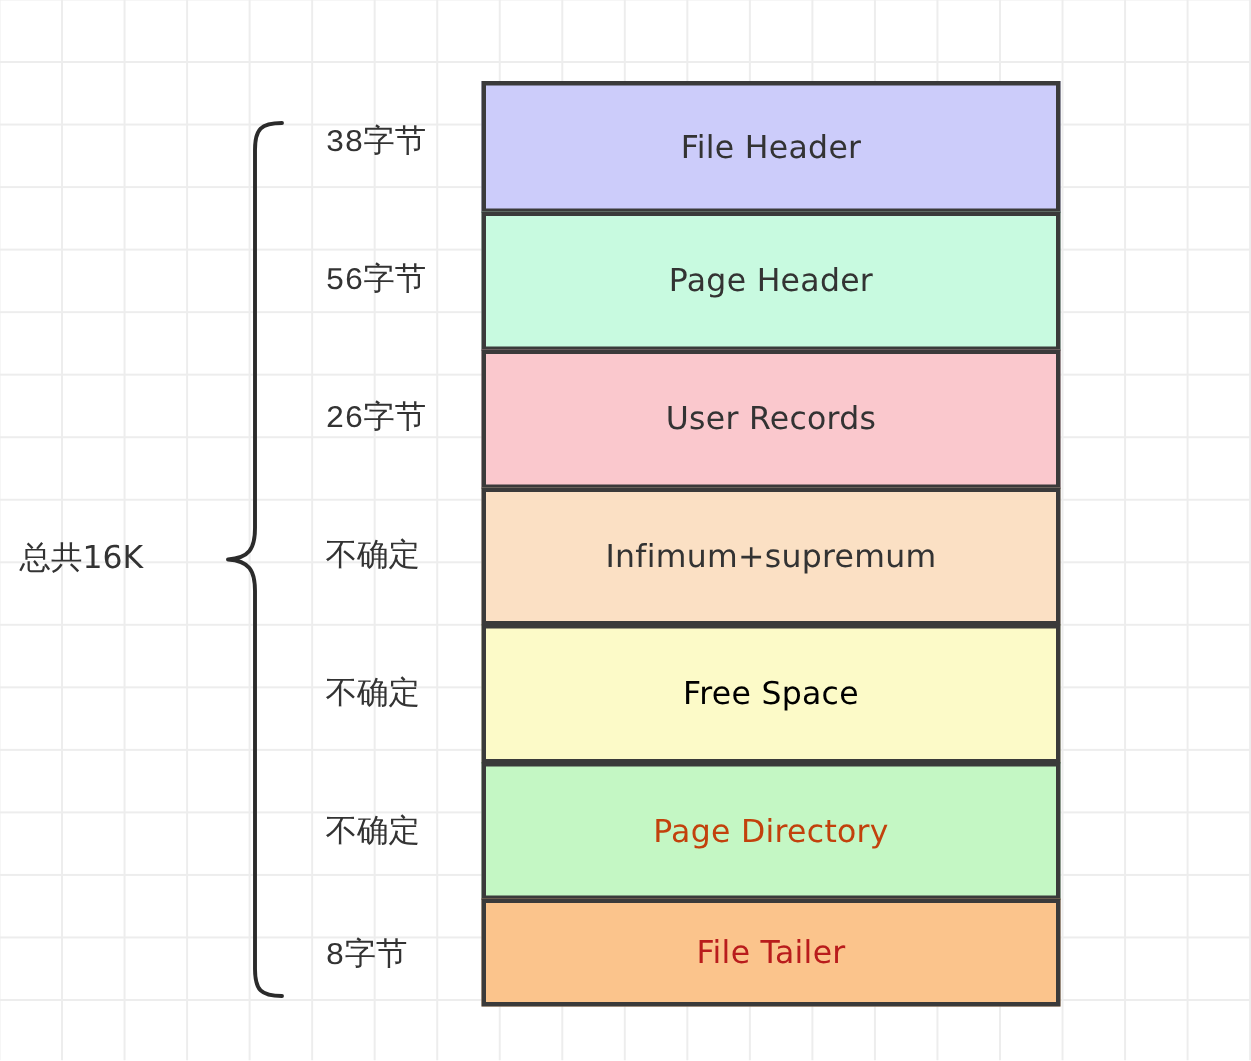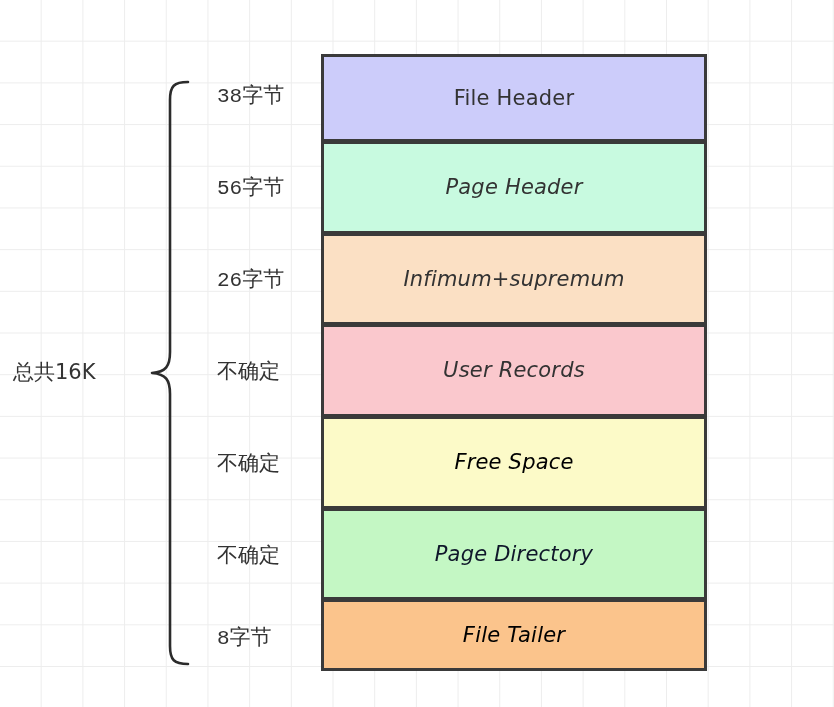--- a/index.html
+++ b/index.html
@@ -35,21 +35,20 @@
   .block {
     box-sizing: border-box;
     border: 3px solid #3a3a3a;
     display: flex;
     align-items: center;
     justify-content: center;
     position: relative;
   }
   .block + .block {
     margin-top: -1px;
-    font-style: italic;
   }
   .block-label {
     font-size: 21px;
     color: #333333;
     letter-spacing: 0.2px;
     line-height: 1;
     white-space: nowrap;
   }
 
   
@@ -118,30 +117,30 @@
   <div class="size-label" style="top: 556px; color: rgb(51, 51, 51);">不确定</div>
   <div class="size-label" style="top: 638px; color: rgb(51, 51, 51);">8字节</div>
 
   <div id="blocks">
     <div class="block" style="background-color: rgb(204, 204, 250); height: 88px; border-color: rgb(58, 58, 58);">
       <span class="block-label" style="color: rgb(51, 51, 51);">File Header</span>
     </div>
     <div class="block" style="background-color: rgb(200, 250, 224); height: 93px; border-color: rgb(58, 58, 58);">
       <span class="block-label" style="color: rgb(51, 51, 51);">Page Header</span>
     </div>
+    <div class="block" style="background-color: rgb(250, 200, 205); height: 93px; border-color: rgb(58, 58, 58);">
+      <span class="block-label" style="color: rgb(51, 51, 51);">User Records</span>
+    </div>
     <div class="block" style="background-color: rgb(251, 224, 196); height: 92px; border-color: rgb(58, 58, 58);">
       <span class="block-label" style="color: rgb(51, 51, 51);">Infimum+supremum</span>
-    </div>
-    <div class="block" style="background-color: rgb(250, 200, 205); height: 93px; border-color: rgb(58, 58, 58);">
-      <span class="block-label" style="color: rgb(51, 51, 51);">User Records</span>
     </div>
     <div class="block" style="background-color: rgb(252, 250, 200); height: 93px; border-color: rgb(58, 58, 58);">
       <span class="block-label" style="color: #000000;">Free Space</span>
     </div>
     <div class="block" style="background-color: rgb(196, 247, 196); height: 92px; border-color: rgb(58, 58, 58);">
-      <span class="block-label" style="color: #0f172a;">Page Directory</span>
+      <span class="block-label" style="color: #c2410c;">Page Directory</span>
     </div>
     <div class="block" style="background-color: rgb(251, 196, 140); height: 72px; border-color: rgb(58, 58, 58);">
-      <span class="block-label" style="color: #000000;">File Tailer</span>
+      <span class="block-label" style="color: #b91c1c;">File Tailer</span>
     </div>
   </div>
 
 </div>
 
 </body></html>

